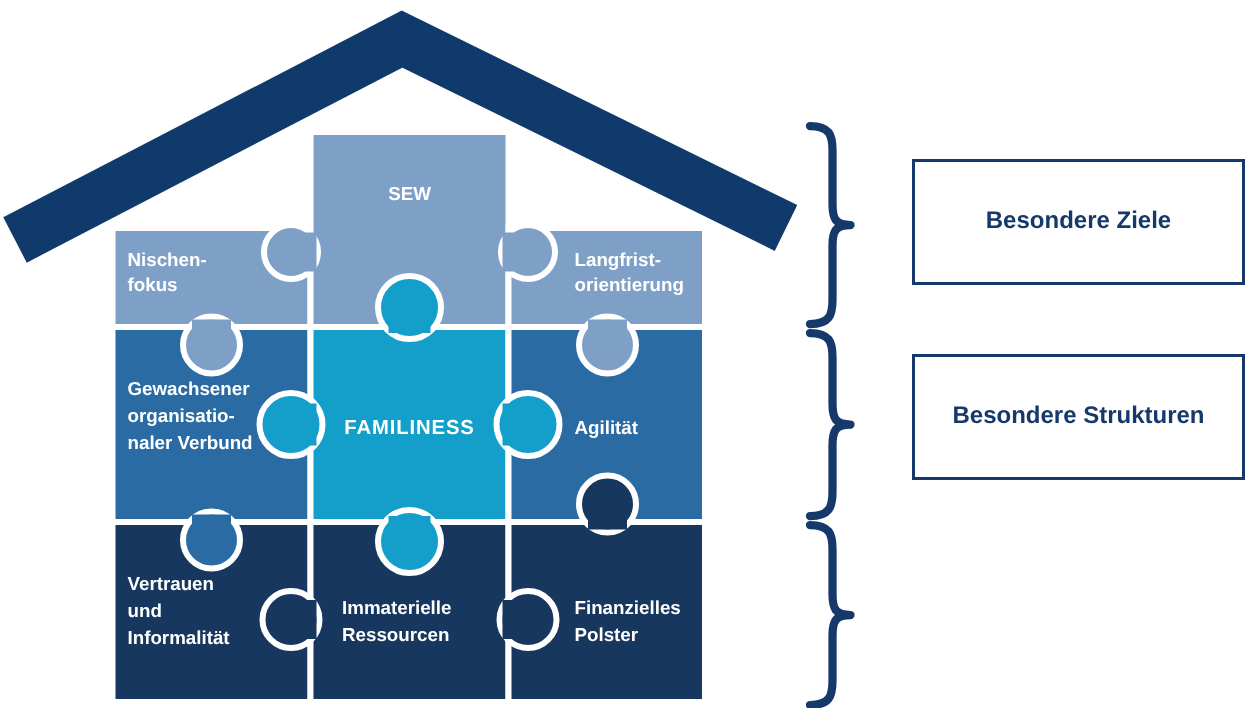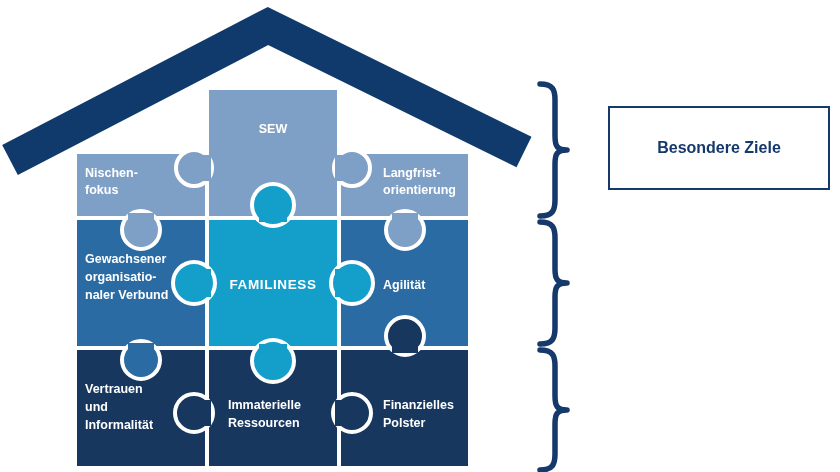--- a/index.html
+++ b/index.html
@@ -127,14 +127,17 @@
     <text x="383" y="427">Polster</text>
 
     <path class="brace" d="M 540 84 C 553 84 555 90 555 100 L 555 136 C 555 146 557 150 567 150 C 557 150 555 154 555 164 L 555 200 C 555 210 553 216 540 216"></path>
     <path class="brace" d="M 540 222 C 553 222 555 228 555 238 L 555 269 C 555 279 557 283 567 283 C 557 283 555 287 555 297 L 555 328 C 555 338 553 344 540 344"></path>
     <path class="brace" d="M 540 350 C 553 350 555 356 555 366 L 555 396 C 555 406 557 410 567 410 C 557 410 555 414 555 424 L 555 454 C 555 464 553 470 540 470"></path>
   </svg>
 
   <div class="legend-box lb-1">
     <span>Besondere Ziele</span>
   </div>
+  <div class="legend-box lb-2">
+    <span>Besondere Strukturen</span>
+  </div>
 
 </div>
 
 </body></html>

